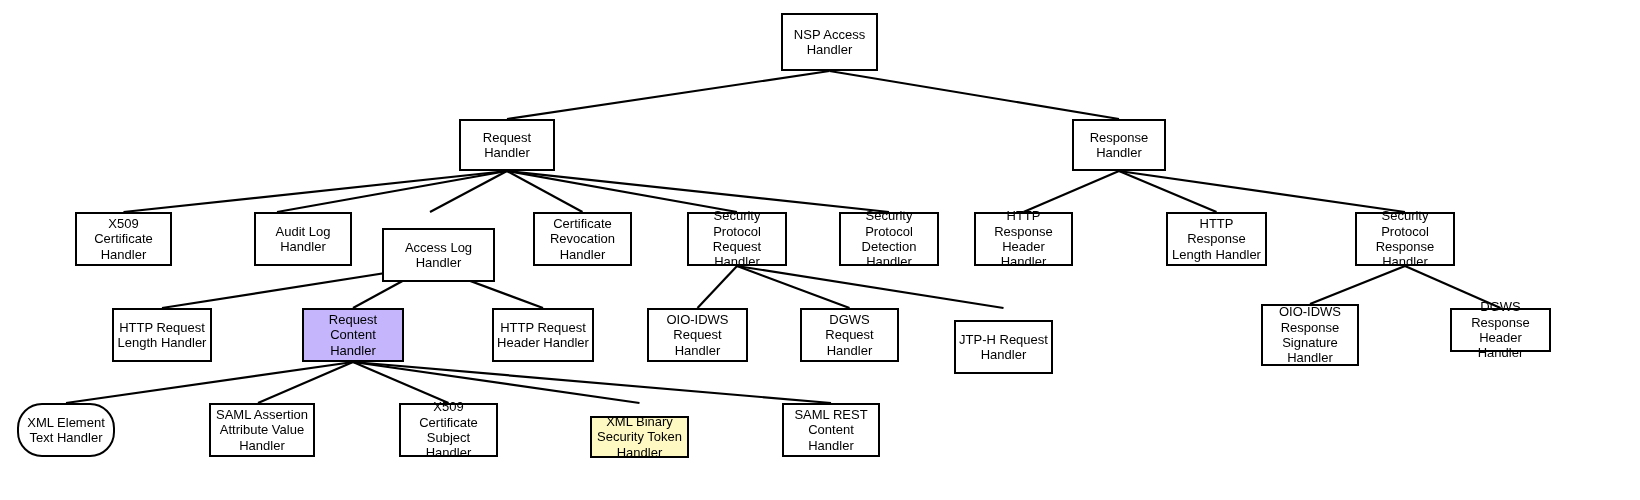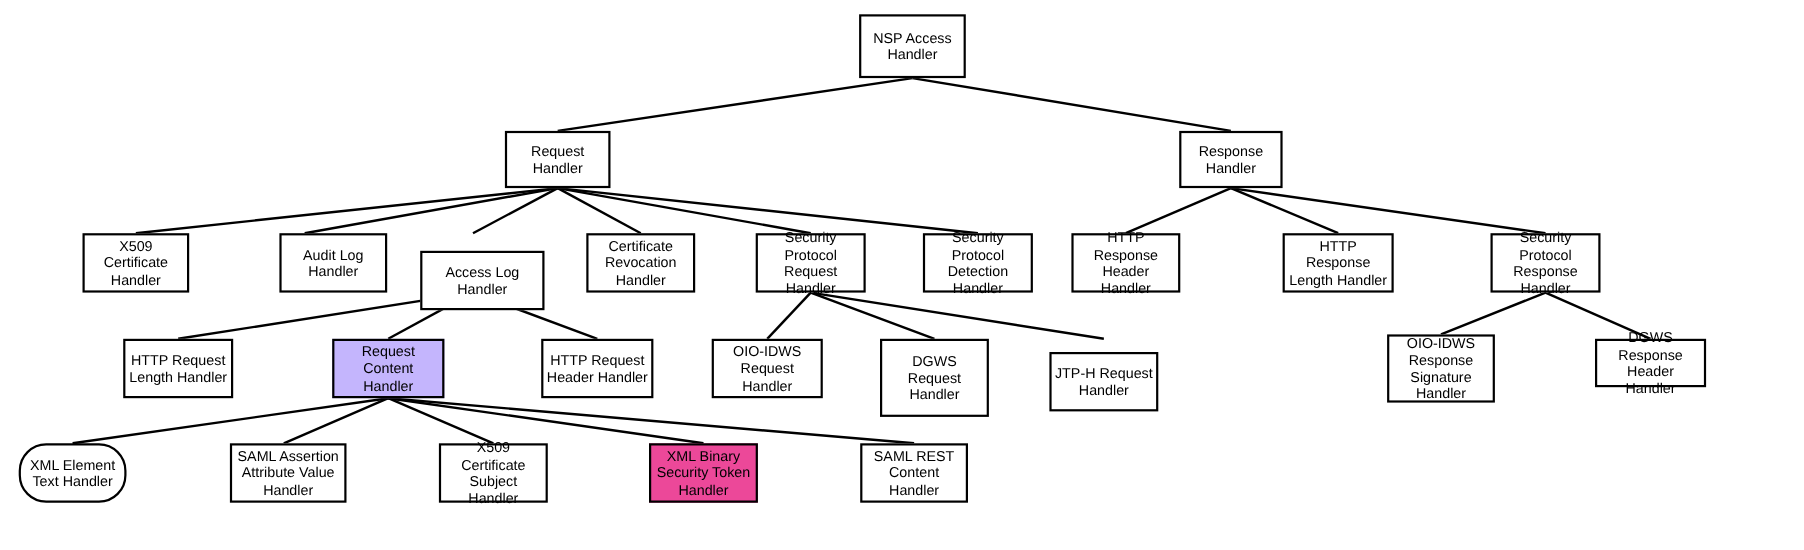--- a/index.html
+++ b/index.html
@@ -103,36 +103,36 @@
 Handler</span></div>
       <div class="node" style="left: 112px; top: 308px; width: 100px; height: 54px; border-color: rgb(0, 0, 0); background: rgb(255, 255, 255);"><span>HTTP Request
 Length Handler</span></div>
       <div class="node" style="left: 302px; top: 308px; width: 102px; height: 54px; border-color: rgb(0, 0, 0); background: #c4b5fd;"><span>Request Content
 Handler</span></div>
       <div class="node" style="left: 492px; top: 308px; width: 102px; height: 54px; border-color: rgb(0, 0, 0); background: rgb(255, 255, 255);"><span>HTTP Request
 Header Handler</span></div>
       <div class="node" style="left: 647px; top: 308px; width: 101px; height: 54px; border-color: rgb(0, 0, 0); background: rgb(255, 255, 255);"><span>OIO-IDWS
 Request
 Handler</span></div>
-      <div class="node" style="left: 800px; top: 308px; width: 99px; height: 71px; border-color: rgb(0, 0, 0); background: rgb(255, 255, 255);"><span>DGWS Request
+      <div class="node" style="left: 800px; top: 308px; width: 99px; height: 54px; border-color: rgb(0, 0, 0); background: rgb(255, 255, 255);"><span>DGWS Request
 Handler</span></div>
       <div class="node" style="left: 954px; top: 320px; width: 99px; height: 54px; border-color: rgb(0, 0, 0); background: rgb(255, 255, 255);"><span>JTP-H Request
 Handler</span></div>
       <div class="node" style="left: 1261px; top: 304px; width: 98px; height: 62px; border-color: rgb(0, 0, 0); background: rgb(255, 255, 255);"><span>OIO-IDWS
 Response
 Signature
 Handler</span></div>
       <div class="node" style="left: 1450px; top: 308px; width: 101px; height: 44px; border-color: rgb(0, 0, 0); background: rgb(255, 255, 255);"><span>DGWS Response
 Header Handler</span></div>
       <div class="node" style="left: 17px; top: 403px; width: 98px; height: 54px; border-color: rgb(0, 0, 0); background: rgb(255, 255, 255); border-radius: 25px;"><span>XML Element
 Text Handler</span></div>
       <div class="node" style="left: 209px; top: 403px; width: 106px; height: 54px; border-color: rgb(0, 0, 0); background: rgb(255, 255, 255);"><span>SAML Assertion
 Attribute Value
 Handler</span></div>
       <div class="node" style="left: 399px; top: 403px; width: 99px; height: 54px; border-color: rgb(0, 0, 0); background: rgb(255, 255, 255);"><span>X509 Certificate
 Subject Handler</span></div>
-      <div class="node" style="left: 590px; top: 403px; width: 99px; height: 54px; border-color: rgb(0, 0, 0); background: #ec4899;"><span>XML Binary
+      <div class="node" style="left: 590px; top: 416px; width: 99px; height: 42px; border-color: rgb(0, 0, 0); background: #fef9c3;"><span>XML Binary
 Security Token
 Handler</span></div>
       <div class="node" style="left: 782px; top: 403px; width: 98px; height: 54px; border-color: rgb(0, 0, 0); background: rgb(255, 255, 255);"><span>SAML REST
 Content Handler</span></div>
     </div>
 </div>
 
 </body></html>

